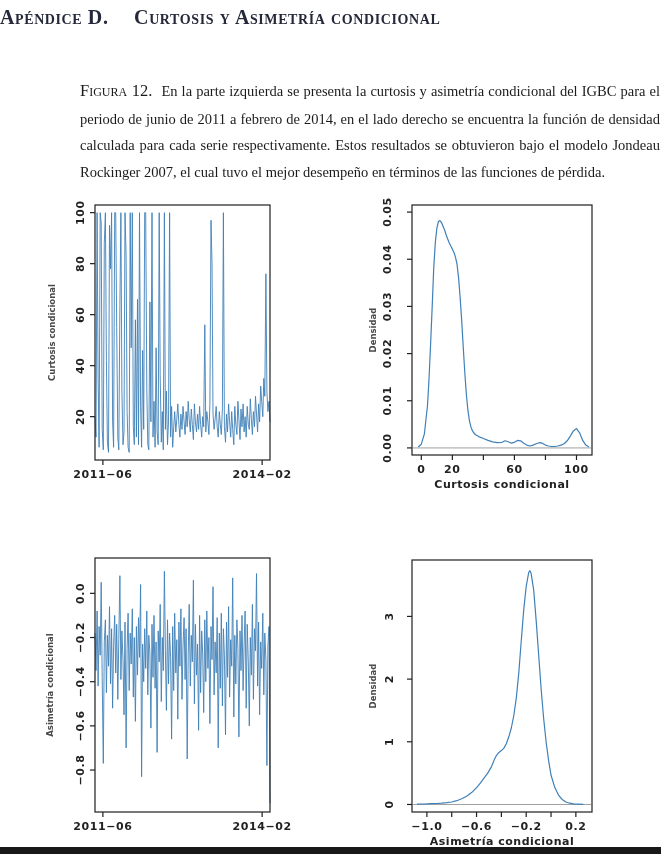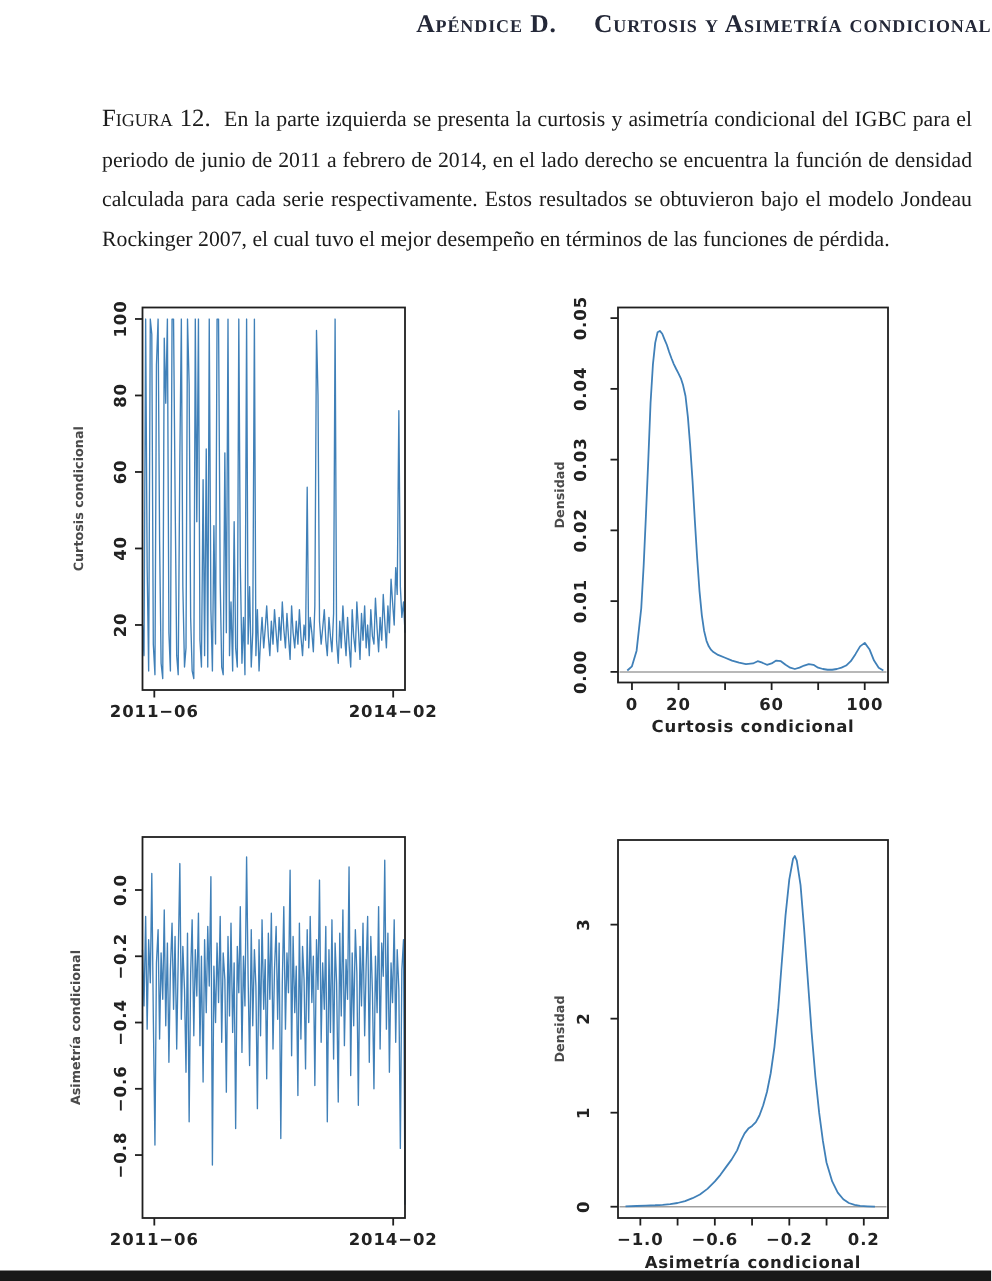--- a/index.html
+++ b/index.html
@@ -1,23 +1,23 @@
 <!DOCTYPE html>
 <html><head>
 <meta charset="utf-8">
 <style>
   html,body{margin:0;padding:0;background:#ffffff;}
   .page{position:relative;width:661px;height:854px;background:#ffffff;overflow:hidden;}
 
-  .title{position:absolute;top:6px;left:0;width:100%;text-align:right;margin:0;
-         font-family:"Liberation Serif",serif;font-weight:600;font-size:17px;
+  .title{position:absolute;top:6px;left:0;width:100%;text-align:left;margin:0;
+         font-family:"Liberation Serif",serif;font-weight:600;font-size:20px;
          font-variant:small-caps;letter-spacing:.6px;color:#242838;}
   .title .t2{margin-left:20px;}
 
-  .caption{position:absolute;top:60px;left:64px;width:580px;margin:4px;
+  .caption{position:absolute;top:60px;left:64px;width:580px;margin:16px;
            font-family:"Liberation Serif",serif;font-size:14.5px;line-height:1.82;
            color:#1b1b1b;text-align:justify;}
   .cap-label{font-variant:small-caps;font-size:16.5px;margin-right:9px;}
 
   .chart{position:absolute;}
   .c1{left:38px;top:188px;}
   .c2{left:352px;top:188px;}
   .c3{left:38px;top:548px;}
   .c4{left:352px;top:548px;}
 

